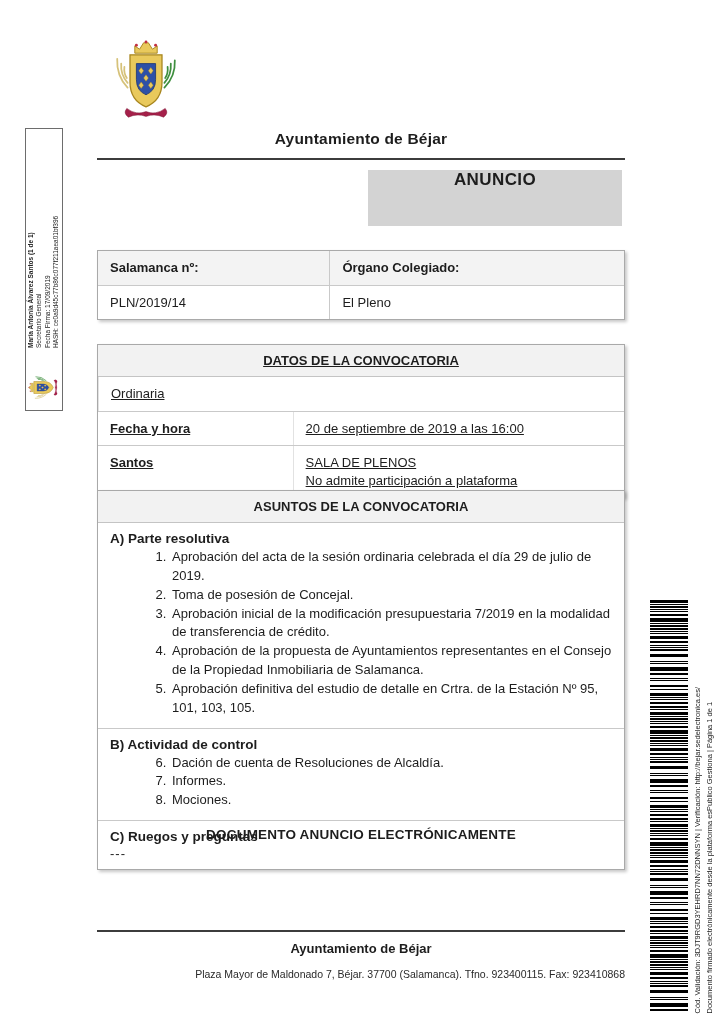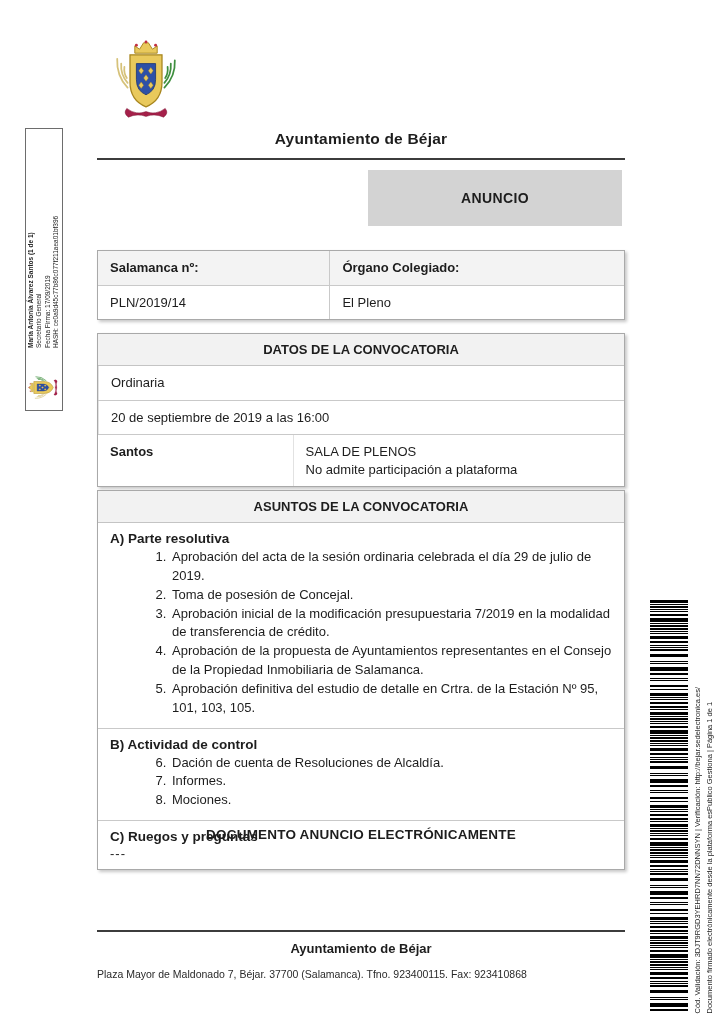--- a/index.html
+++ b/index.html
@@ -6,56 +6,56 @@
   html,body { width:724px; height:1024px; background:#ffffff; overflow:hidden;
     font-family:"Liberation Sans", sans-serif; color:#1d1d1d; }
   .abs { position:absolute; }
 
   
   #coat-of-arms { left:105px; top:38px; width:82px; height:88px; }
   #doc-title { left:97px; top:130px; width:528px; text-align:center;
     font-size:15.5px; font-weight:bold; letter-spacing:.2px; }
   #title-rule { left:97px; top:158px; width:528px; border-top:2px solid #3c3c3c; }
   #anuncio-box { left:368px; top:170px; width:254px; height:56px; background:#d3d3d3;
-    display:flex; align-items:center; justify-content:center;
-    font-size:14px; font-weight:bold; letter-spacing:.4px; }
+    display:flex; align-items:flex-start; justify-content:center;
+    font-size:17px; font-weight:bold; letter-spacing:.4px; }
 
   
   .doc-table { left:97px; width:528px; border:1px solid #a9a9a9; background:#fff;
     box-shadow:2px 2px 3px rgba(0,0,0,.22); font-size:13px; }
   .tbl-title { background:#f2f2f2; border-bottom:1px solid #c4c4c4; text-align:center;
     font-weight:bold; padding:8px 6px; font-size:13px; }
   .tbl-grid-row { display:flex; }
   .tbl-grid-row + .tbl-grid-row { border-top:1px solid #c9c9c9; }
   .cell { padding:8px 12px; line-height:1.35; }
   .cell.lbl { font-weight:bold; }
   #exp-table { top:250px; }
   #exp-table .c1 { width:44%; }
   #exp-table .c2 { width:56%; border-left:1px solid #c9c9c9; }
   #exp-table .head { background:#f3f3f3; }
-  #datos-table { top:333px; }
+  #datos-table { top:344px;text-decoration:underline; }
   #datos-table .c1 { width:37%; }
   #datos-table .c2 { width:63%; border-left:1px solid #e2e2e2; }
 
   
   #asuntos-table { top:490px; }
   .asuntos-section { padding:6px 10px 8px 12px; }
   .asuntos-section + .asuntos-section { border-top:1px solid #c9c9c9; }
   .section-heading { font-weight:bold; font-size:13.5px; margin:2px 0 2px 0; }
   .asuntos-section ol { margin:1px 0 2px 0; padding-left:60px; }
   .asuntos-section li { line-height:1.45; font-size:13px; padding-left:2px; }
   .section-note { font-size:13px; margin-top:2px; letter-spacing:1px; }
 
   
   #signed-notice { left:97px; top:827px; width:528px; text-align:center;
     font-weight:bold; font-size:13.5px; letter-spacing:.2px; }
   #footer-rule { left:97px; top:930px; width:528px; border-top:2px solid #3c3c3c; }
   #footer-title { left:97px; top:941px; width:528px; text-align:center;
     font-weight:bold; font-size:13px; }
-  #footer-address { left:97px; top:968px; width:528px; text-align:left;
+  #footer-address { left:97px; top:968px; width:528px; text-align:right;
     font-size:10.5px; color:#2a2a2a; }
 
   
   #sig-box { left:25px; top:128px; width:38px; height:283px; border:1px solid #6d6d6d; }
   #sig-rot { position:absolute; left:50%; top:45%; width:186px; height:34px;
     transform:translate(-50%,-50%) rotate(-90deg); }
   #sig-rot .sig-line { font-size:6.5px; line-height:1.28; color:#222; white-space:nowrap; }
   #sig-rot .sig-name { font-weight:bold; }
   #sig-mini-coa { position:absolute; left:50%; bottom:6px;
     transform:translateX(-50%) rotate(-90deg); }
@@ -114,20 +114,21 @@
     <div class="cell c2">El Pleno</div>
   </div>
 </div>
 
 <div id="datos-table" class="abs doc-table">
   <div class="tbl-title">DATOS DE LA CONVOCATORIA</div>
   <div class="tbl-grid-row">
     <div class="cell c2">Ordinaria</div>
   </div>
   <div class="tbl-grid-row">
+    <div class="cell lbl c1">Fecha y hora</div>
     <div class="cell c2">20 de septiembre de 2019 a las 16:00</div>
   </div>
   <div class="tbl-grid-row">
     <div class="cell lbl c1">Santos</div>
     <div class="cell c2">
       <div>SALA DE PLENOS</div>
       <div>No admite participación a plataforma</div>
     </div>
   </div>
 </div>

